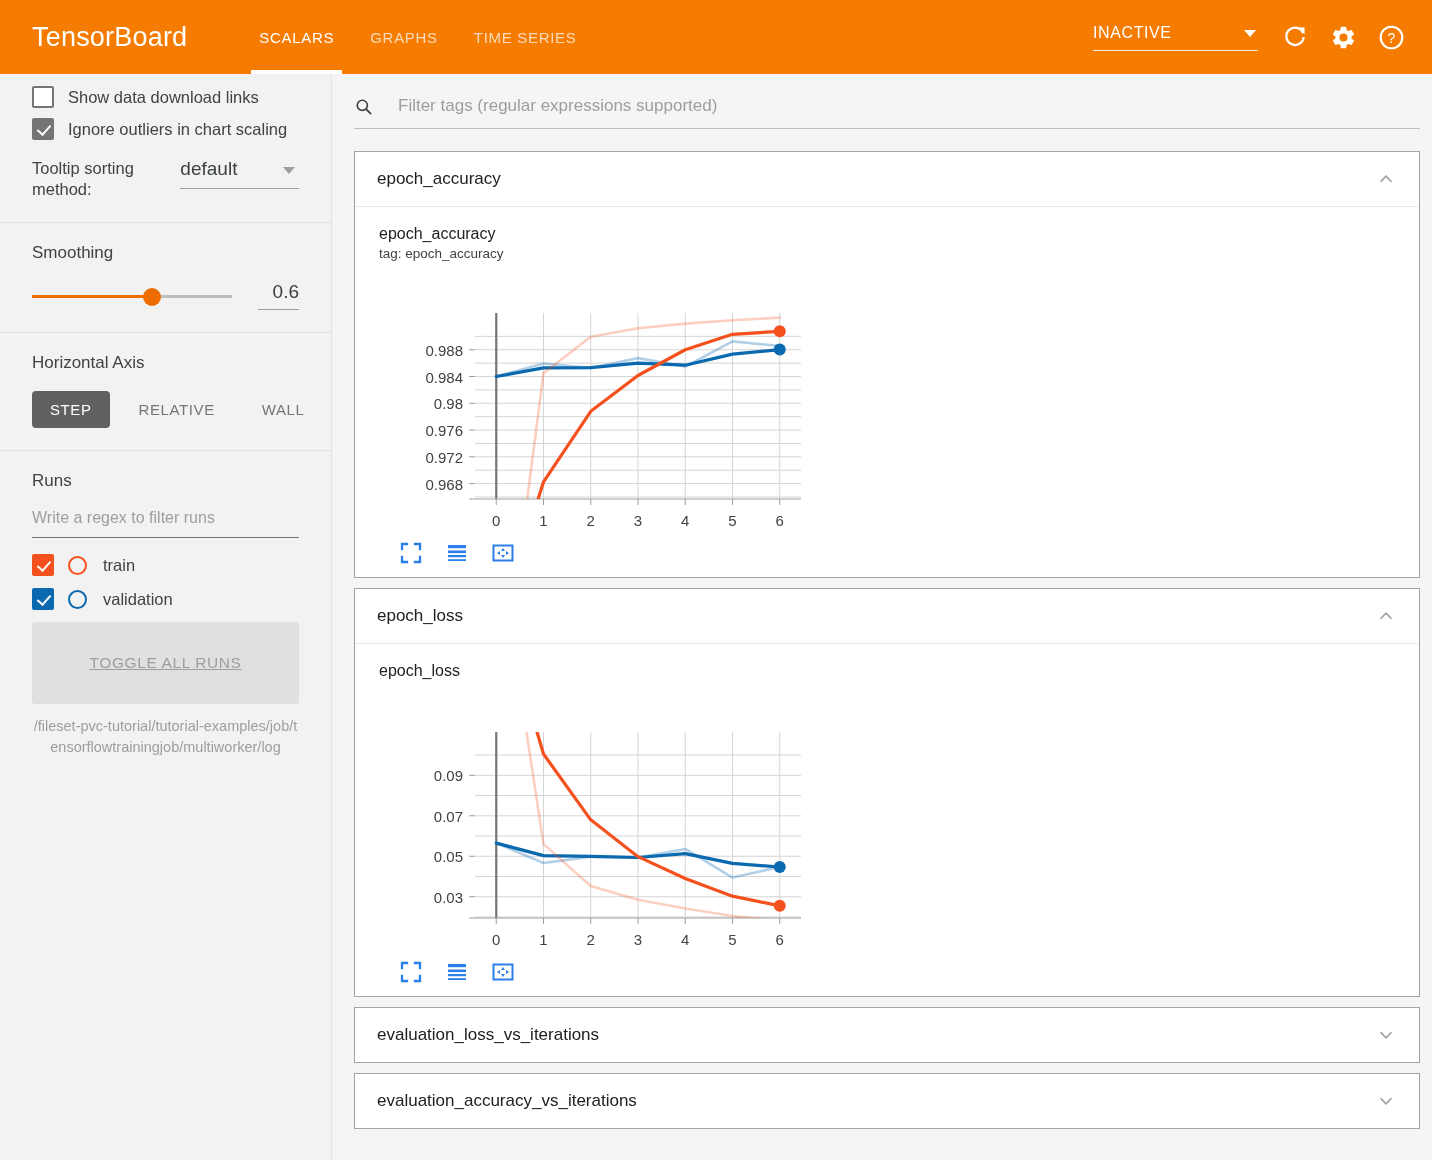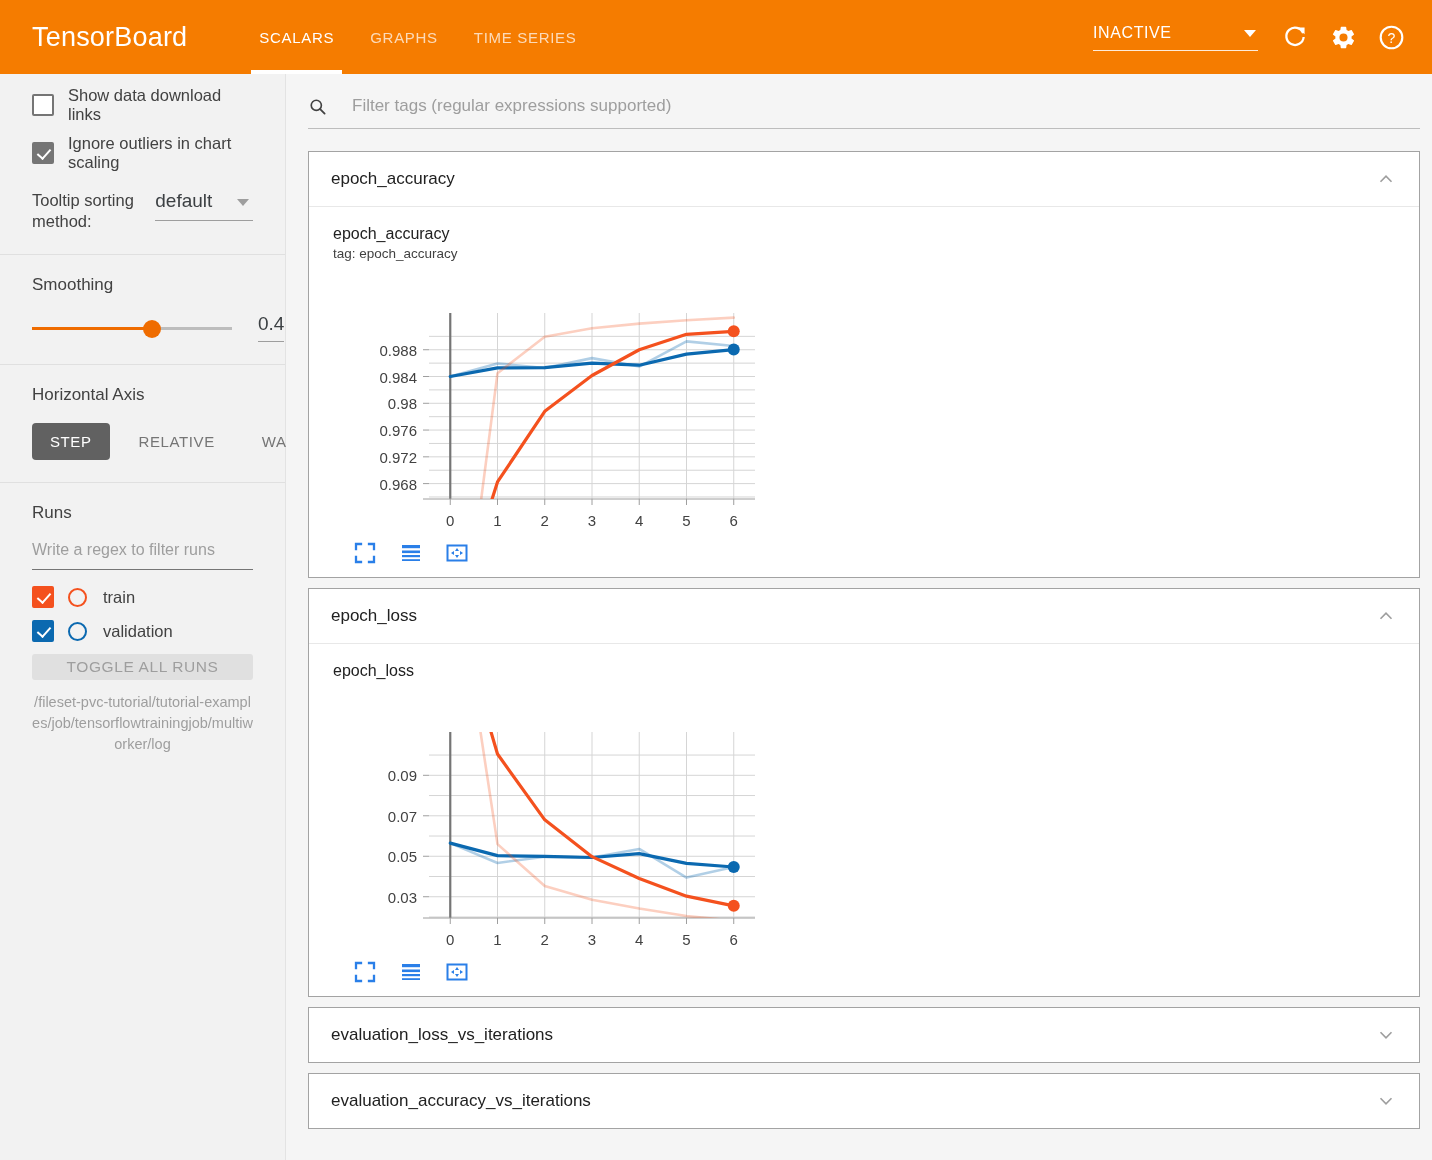--- a/index.html
+++ b/index.html
@@ -49,21 +49,21 @@
     border-top:7px solid #fff;
   }
   .hicon { width:30px;height:30px; display:flex;align-items:center;justify-content:center; cursor:pointer; }
   .hicon svg { display:block; }
 
   
   .body-wrap { display:flex; height:1086px; }
 
   
   .sidebar {
-    width:286px; background:#f2f2f2; flex:none;
+    width:332px; background:#f2f2f2; flex:none;
     border-right:1px solid #e3e3e3;
     padding-top:12px;
     font-size:16px;
   }
   .sb-sec { padding: 0 32px; }
   .sb-divider { height:1px; background:#e0e0e0; margin:22px 0 0 0; }
 
   .cbrow { display:flex; align-items:center; margin-bottom:10px; cursor:pointer; }
   .cbrow .label { margin-left:14px; font-size:16.5px; color:#424242; }
   .cbox {
@@ -112,22 +112,22 @@
 
   .regex-input {
     font-size:16px; color:#9e9e9e; padding-bottom:10px;
     border-bottom:1px solid #757575; margin-bottom:16px; cursor:text;
   }
   .runrow { display:flex; align-items:center; margin-bottom:12px; cursor:pointer; }
   .runcircle { width:19px;height:19px;border-radius:50%; border:2.5px solid; margin-left:14px; flex:none; }
   .runlabel { margin-left:16px; font-size:16.5px; color:#424242; }
   .toggle-all {
     background:#e0e0e0; color:#9e9e9e; text-align:center;
-    padding:4px 0; font-size:15.5px; letter-spacing:.6px;
-    border-radius:3px; cursor:pointer; margin-top:4px;
+    padding:32px 0; font-size:15.5px; letter-spacing:.6px;
+    border-radius:3px; cursor:pointer; margin-top:4px;text-decoration:underline;
   }
   .logdir {
     color:#9e9e9e; font-size:14.5px; line-height:21px;
     text-align:center; margin-top:12px; word-break:break-all;
   }
 
   
   .main { flex:1; background:#f5f5f5; padding:22px 0 0 22px; overflow:hidden; }
   .filter-bar {
     display:flex; align-items:center; gap:25px;
@@ -221,21 +221,21 @@
 
     <div class="sb-sec">
       <div class="sec-title">Smoothing</div>
       <div class="slider-row">
         <div class="slider">
           <div class="track"></div>
           <div class="fill"></div>
           <div class="thumb"></div>
         </div>
         <div class="smooth-val">
-          <div class="n">0.4</div>
+          <div class="n">0.6</div>
           <div class="line"></div>
         </div>
       </div>
     </div>
 
     <div class="sb-divider"></div>
 
     <div class="sb-sec">
       <div class="sec-title">Horizontal Axis</div>
       <div class="axis-btns">

